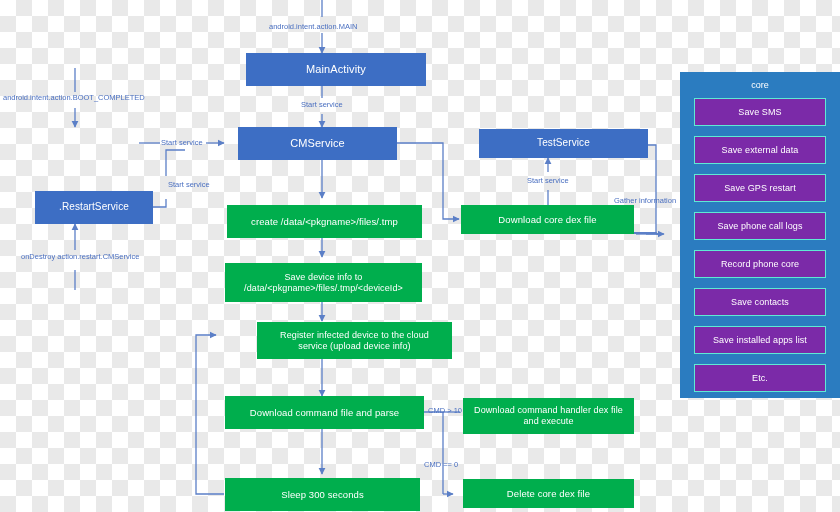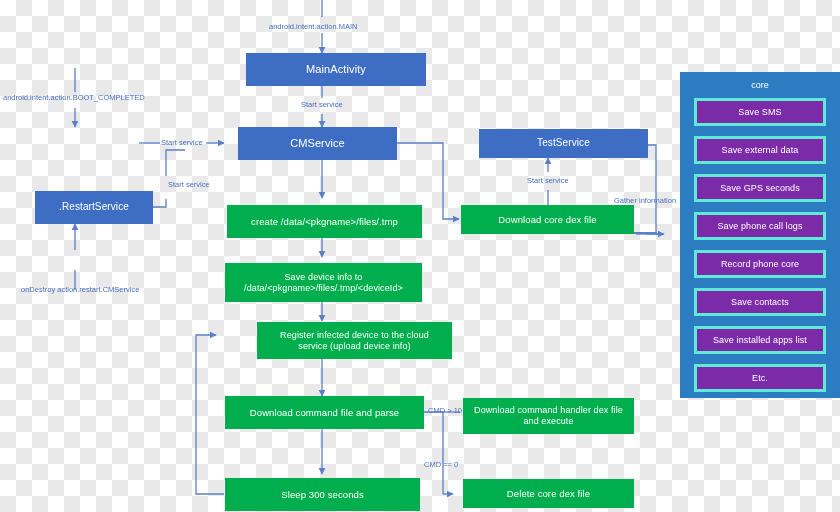--- a/index.html
+++ b/index.html
@@ -35,21 +35,21 @@
     align-items: center;
     justify-content: center;
     text-align: center;
     color: #ffffff;
     line-height: 1.22;
     letter-spacing: 0.1px;
     white-space: pre-line;
   }
   .n-blue  { background: #3d6ec4; margin-left: 14px; }
   .n-green { background: #00ae4d; }
-  .n-purple{ background: #7b2aa8; border: 3px solid #5eead4; }
+  .n-purple{ background: #7b2aa8; border: 1px solid #5eead4; }
 
   .edge-label {
     position: absolute;
     color: #4a6fc0;
     font-size: 7.5px;
     white-space: nowrap;
     line-height: 1.2;
     text-align: center;
   }
 
@@ -168,36 +168,36 @@
   <div class="edge-label" style="left:269px; top:22px;">android.intent.action.MAIN</div>
 
   <div class="edge-label" style="left:3px; top:93px;">android.intent.action.BOOT_COMPLETED</div>
 
   <div class="edge-label" style="left:301px; top:100px;">Start service</div>
 
   <div class="edge-label" style="left:161px; top:138px;">Start service</div>
 
   <div class="edge-label" style="left:168px; top:180px;">Start service</div>
 
-  <div class="edge-label" style="left:21px; top:252px; width:110px;margin-top:33px;">onDestroy
+  <div class="edge-label" style="left:21px; top:252px; width:110px;">onDestroy
 action.restart.CMService</div>
 
   <div class="edge-label" style="left:527px; top:176px;">Start service</div>
 
   <div class="edge-label" style="left:614px; top:196px;">Gather information</div>
 
   <div class="edge-label" style="left:428px; top:406px;">CMD &gt; 10</div>
 
   <div class="edge-label" style="left:424px; top:460px;">CMD == 0</div>
 
   <div id="core-panel" style="left:680px; top:72px; width:160px; height:326px;">
     <div id="core-title" style="top:8px;">core</div>
     <div class="node n-purple" style="left:14px; top:26px; width:132px; height:28px; font-size:9px;">Save SMS</div>
     <div class="node n-purple" style="left:14px; top:64px; width:132px; height:28px; font-size:9px;">Save external data</div>
-    <div class="node n-purple" style="left:14px; top:102px; width:132px; height:28px; font-size:9px;">Save GPS seconds</div>
+    <div class="node n-purple" style="left:14px; top:102px; width:132px; height:28px; font-size:9px;">Save GPS restart</div>
     <div class="node n-purple" style="left:14px; top:140px; width:132px; height:28px; font-size:9px;">Save phone call logs</div>
     <div class="node n-purple" style="left:14px; top:178px; width:132px; height:28px; font-size:9px;">Record phone core</div>
     <div class="node n-purple" style="left:14px; top:216px; width:132px; height:28px; font-size:9px;">Save contacts</div>
     <div class="node n-purple" style="left:14px; top:254px; width:132px; height:28px; font-size:9px;">Save installed apps list</div>
     <div class="node n-purple" style="left:14px; top:292px; width:132px; height:28px; font-size:9px;">Etc.</div>
   </div>
 
 </div>
 
 </body></html>

